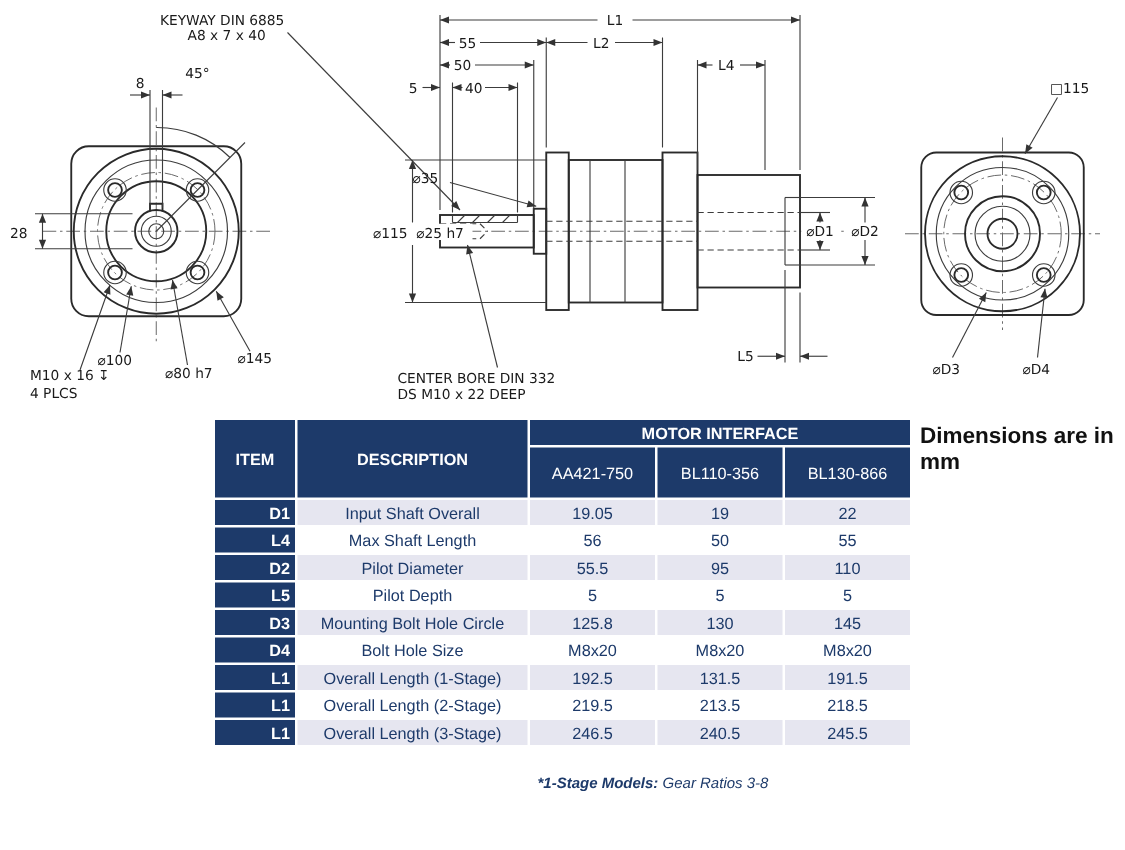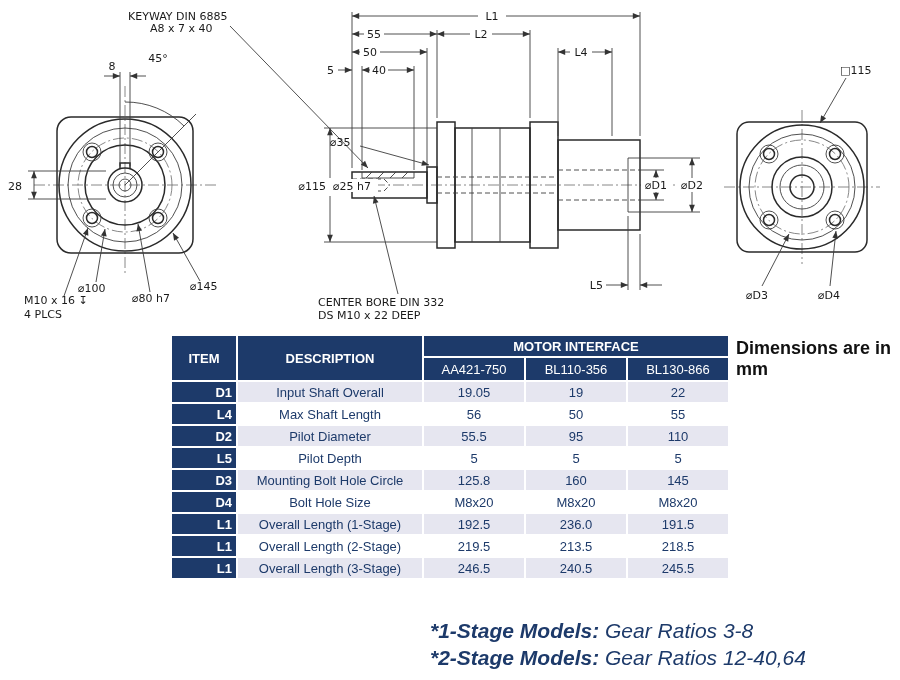--- a/index.html
+++ b/index.html
@@ -14,28 +14,28 @@
   .tk { stroke:#2a2a2a; stroke-width:1.5; fill:none; }
   .tn { stroke:#3c3c3c; stroke-width:0.9; fill:none; }
   .cl { stroke:#6a6a6a; stroke-width:0.8; fill:none; stroke-dasharray:11 3 2 3; }
   .hd { stroke:#3c3c3c; stroke-width:0.9; fill:none; stroke-dasharray:5 3; }
   .wbg { fill:#ffffff; }
 
   .table-wrap { position:absolute; left:170px; top:334px; }
   table { border-collapse:separate; border-spacing:2px; table-layout:fixed; }
   th,td { font-size:13px; padding:2px 4px; text-align:center; vertical-align:middle; }
   thead th { background:var(--navy); color:#fff; font-weight:bold; height:20px; }
-  thead th.model { font-weight:normal; height:22px; }
+  thead th.model { font-weight:normal; height:40px; }
   tbody th.item { background:var(--navy); color:#fff; font-weight:bold; height:20px;text-align:right; }
   tbody td { color:var(--navy); height:20px; }
   tbody tr:nth-child(odd) td { background:var(--rowAlt); }
   tbody tr:nth-child(even) td { background:#ffffff; }
 
   .units { position:absolute; left:736px; top:338px; font-size:18px; font-weight:600; color:#111; }
-  .footnotes { position:absolute; left:430px; top:619px; font-size:21px; font-style:italic; color:var(--navy); }
+  .footnotes { position:absolute; left:430px; top:619px; font-size:12px; font-style:italic; color:var(--navy); }
   .fn-line { margin-bottom:3px; }
   .fl { font-weight:bold; }
 </style>
 </head>
 <body>
 
 <div class="drawing">
 <svg width="900" height="332" viewBox="0 0 900 332">
   <defs>
     <marker id="ar" viewBox="0 0 10 10" refX="10" refY="5" markerWidth="10" markerHeight="8" orient="auto-start-reverse">
@@ -279,35 +279,35 @@
         <th class="item">L5</th>
         <td>Pilot Depth</td>
         <td>5</td>
         <td>5</td>
         <td>5</td>
       </tr>
       <tr>
         <th class="item">D3</th>
         <td>Mounting Bolt Hole Circle</td>
         <td>125.8</td>
-        <td>160</td>
+        <td>130</td>
         <td>145</td>
       </tr>
       <tr>
         <th class="item">D4</th>
         <td>Bolt Hole Size</td>
         <td>M8x20</td>
         <td>M8x20</td>
         <td>M8x20</td>
       </tr>
       <tr>
         <th class="item">L1</th>
         <td>Overall Length (1-Stage)</td>
         <td>192.5</td>
-        <td>236.0</td>
+        <td>131.5</td>
         <td>191.5</td>
       </tr>
       <tr>
         <th class="item">L1</th>
         <td>Overall Length (2-Stage)</td>
         <td>219.5</td>
         <td>213.5</td>
         <td>218.5</td>
       </tr>
       <tr>
@@ -320,16 +320,13 @@
     </tbody>
   </table>
 </div>
 
 <div class="units">Dimensions are in mm</div>
 
 <div class="footnotes">
   <div class="fn-line">
     <span class="fl">*1-Stage Models:</span><span> Gear Ratios 3-8</span>
   </div>
-  <div class="fn-line">
-    <span class="fl">*2-Stage Models:</span><span> Gear Ratios 12-40,64</span>
-  </div>
 </div>
 
 </body></html>

